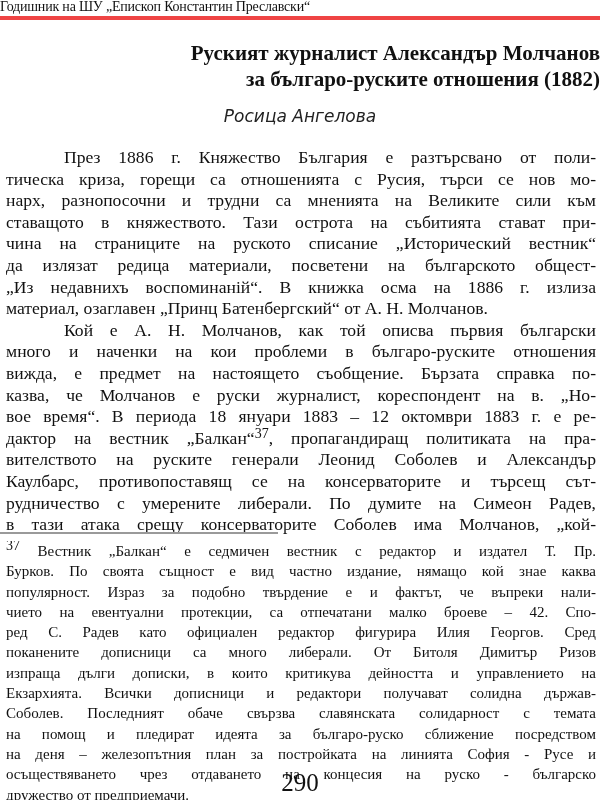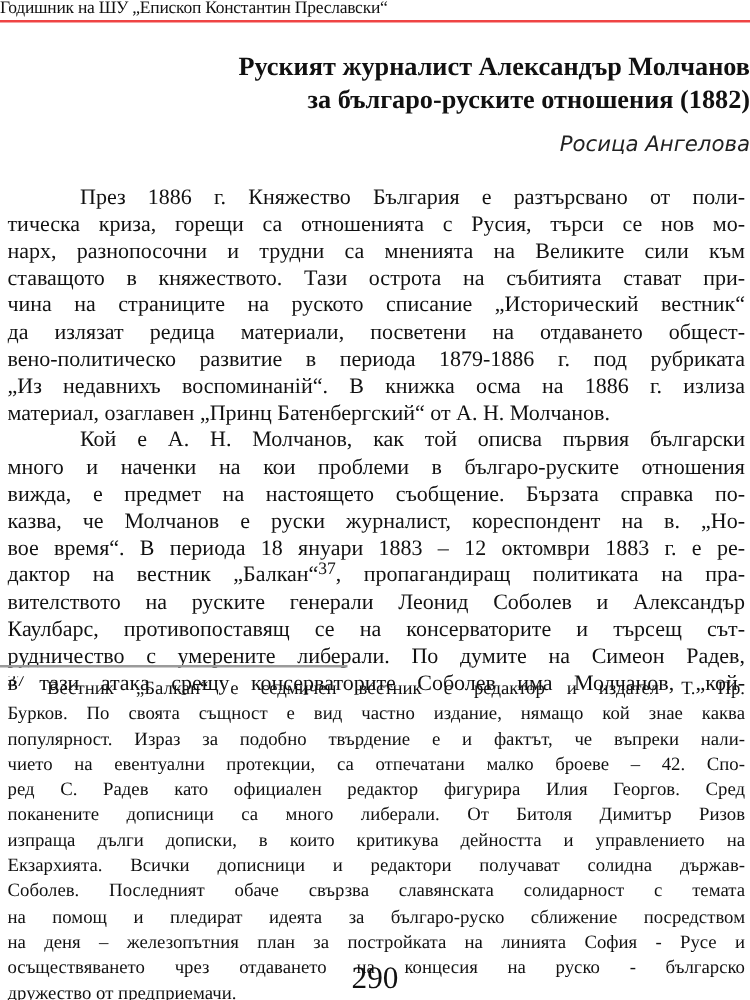--- a/index.html
+++ b/index.html
@@ -1,23 +1,23 @@
 <!DOCTYPE html>
 <html><head>
 <meta charset="utf-8">
 <style>
   html, body { margin: 0; padding: 0; background: #ffffff; }
   body { width: 600px; height: 800px; position: relative; overflow: hidden;
          font-family: "Liberation Serif", "DejaVu Serif", serif; color: #111; }
   .running-head { position: absolute; left: 0; top: 0; width: 600px; height: 16px;
-                  font-size: 14px; line-height: 14px; border-bottom: 2px solid #ef4444;
+                  font-size: 14px; line-height: 14px; border-bottom: 4px solid #ef4444;
                   white-space: nowrap; letter-spacing: -0.2px; }
   .title { position: absolute; left: 0; top: 40px; width: 600px; text-align: right;
            font-weight: bold; font-size: 21px; line-height: 26px; }
-  .author { position: absolute; left: 0; top: 106px; width: 600px; text-align: right;
+  .author { position: absolute; left: 0; top: 106px; width: 600px; text-align: center;
             font-family: "DejaVu Sans", sans-serif; font-style: italic; font-size: 17px; line-height: 20px; color:#222; }
   .body { position: absolute; left: 6px; top: 147px; width: 590px; }
   .line { font-size: 17.6px; line-height: 21.6px; white-space: nowrap; text-align: justify;
           text-align-last: justify; display: block; height: 21.6px; overflow: hidden; }
   .line.indent { padding-left: 58px; }
   .line.last { text-align-last: left; }
   .fn-rule { position: absolute; left: 0; top: 532px; width: 278px; height: 0;
              border-top: 2px solid #9a9a9a; }
   .fn { position: absolute; left: 6px; top: 541px; width: 590px; }
   .fn .line { font-size: 15px; line-height: 20.3px; height: 20.3px; }
@@ -36,22 +36,21 @@
 </div>
 
 <div class="author">Росица Ангелова</div>
 
 <div class="body">
   <span class="line indent">През 1886 г. Княжество България е разтърсвано от поли-</span>
   <span class="line">тическа криза, горещи са отношенията с Русия, търси се нов мо-</span>
   <span class="line">нарх, разнопосочни и трудни са мненията на Великите сили към</span>
   <span class="line">ставащото в княжеството. Тази острота на събитията стават при-</span>
   <span class="line">чина на страниците на руското списание „Исторический вестник“</span>
-  <span class="line">да излязат редица материали, посветени на отдаването общест-</span>
-  <span class="line">вено-политическо развитие в периода 1879-1886 г. под рубриката</span>
+  <span class="line">да излязат редица материали, посветени на българското общест-</span>
   <span class="line">„Из недавнихъ воспоминаній“. В книжка осма на 1886 г. излиза</span>
   <span class="line last">материал, озаглавен „Принц Батенбергский“ от А. Н. Молчанов.</span>
   <span class="line indent">Кой е А. Н. Молчанов, как той описва първия български</span>
   <span class="line">много и наченки на кои проблеми в българо-руските отношения</span>
   <span class="line">вижда, е предмет на настоящето съобщение. Бързата справка по-</span>
   <span class="line">казва, че Молчанов е руски журналист, кореспондент на в. „Но-</span>
   <span class="line">вое время“. В периода 18 януари 1883 – 12 октомври 1883 г. е ре-</span>
   <span class="line"><span>дактор на вестник „Балкан“</span><sup>37</sup><span>, пропагандиращ политиката на пра-</span></span>
   <span class="line">вителството на руските генерали Леонид Соболев и Александър</span>
   <span class="line">Каулбарс, противопоставящ се на консерваторите и търсещ сът-</span>

